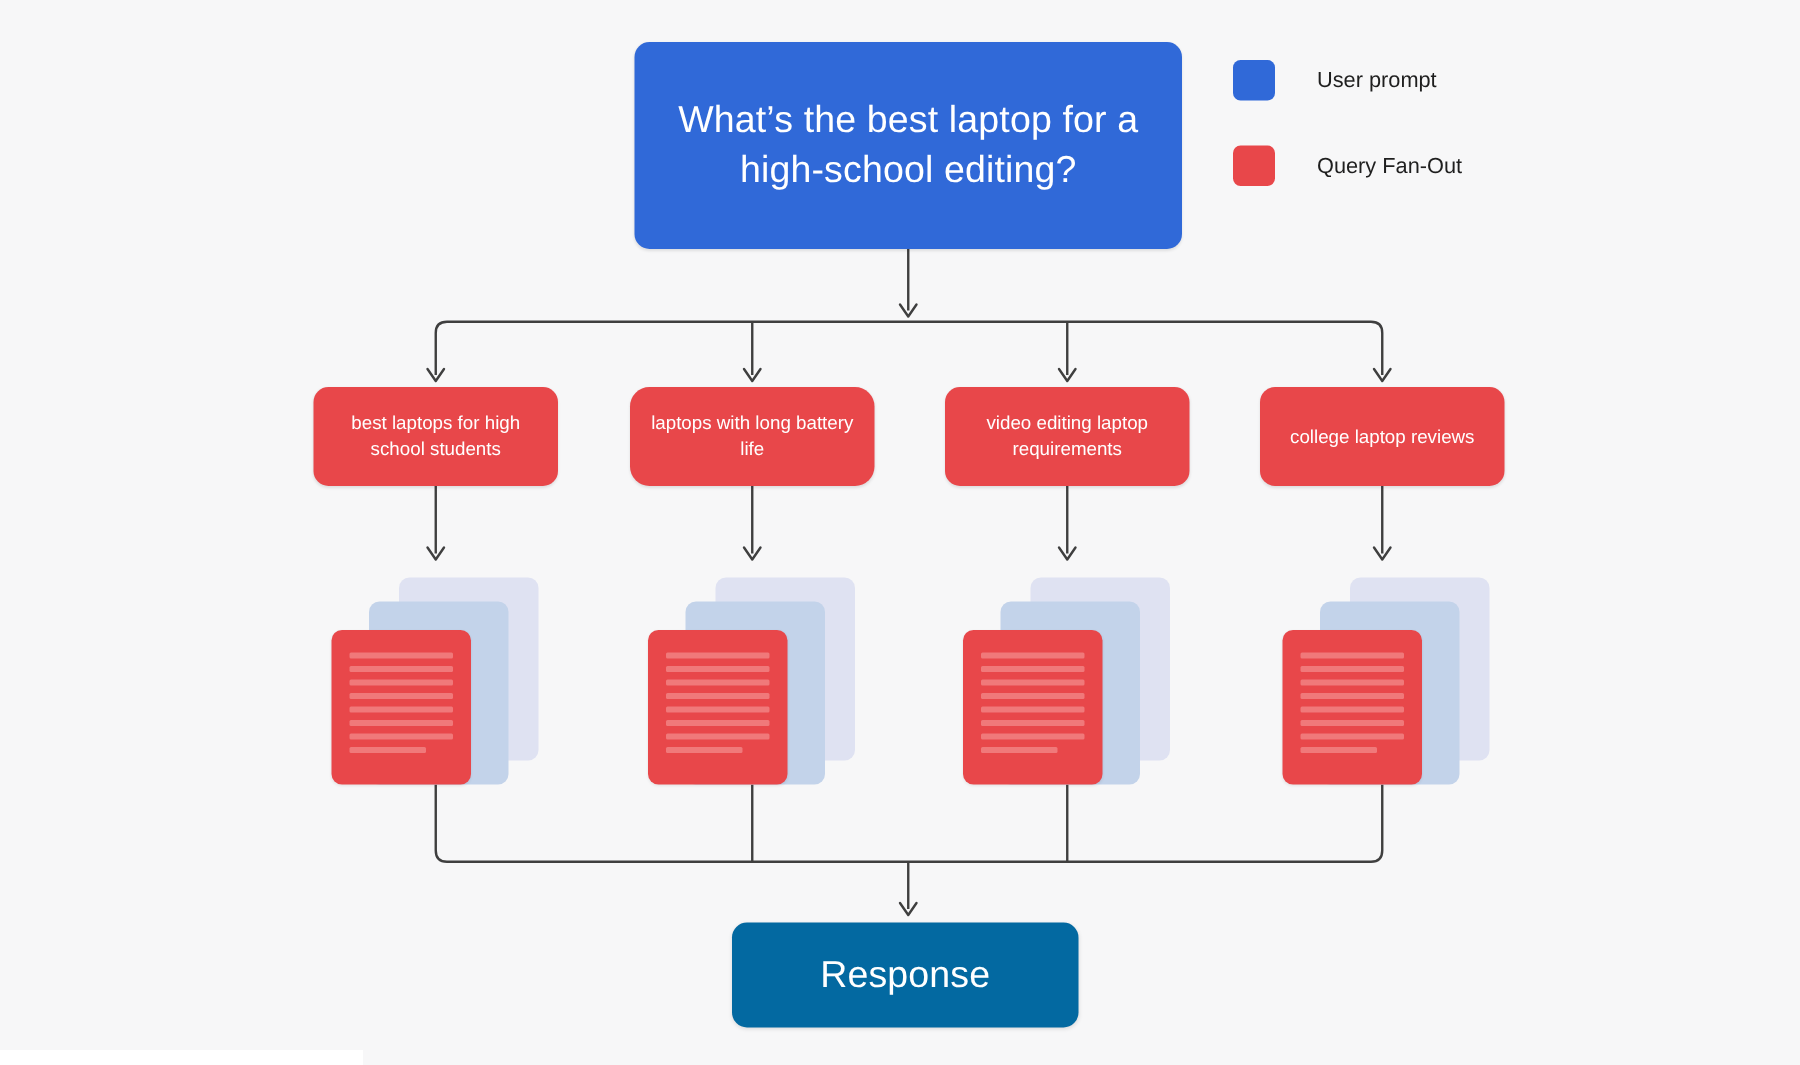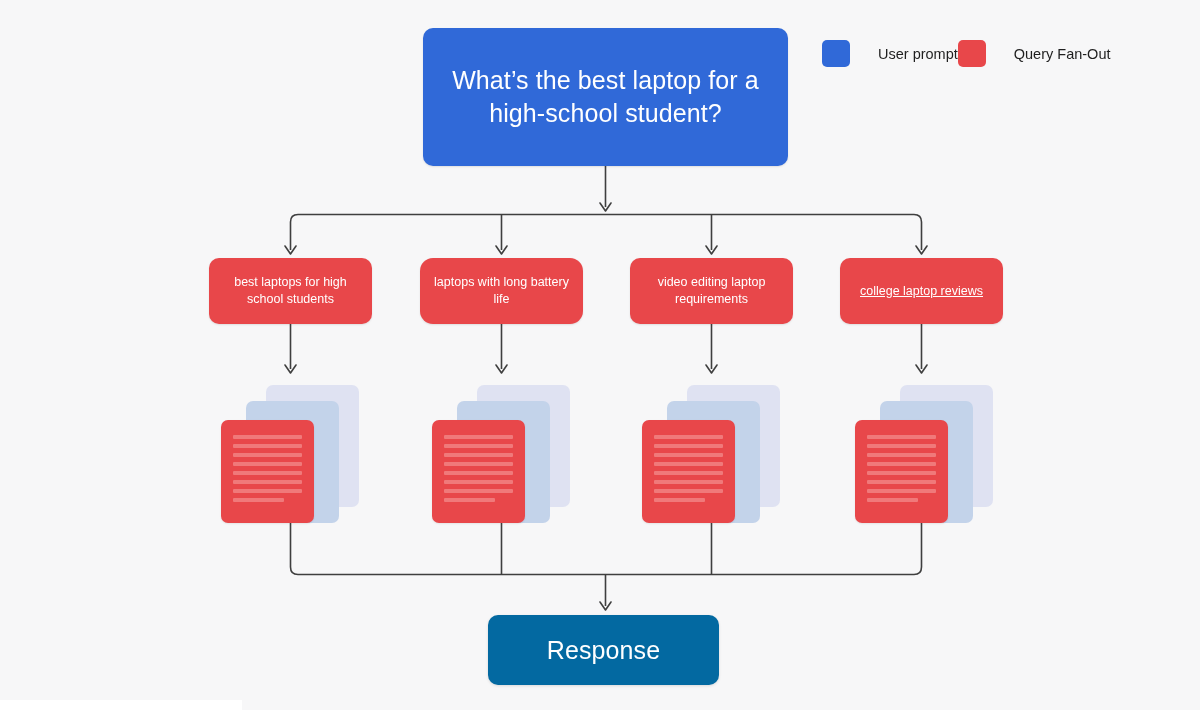--- a/index.html
+++ b/index.html
@@ -155,22 +155,22 @@
     background: #f0797a;
   }
   .doc-line.short { width: 74%; }
 
   
   #legend {
     position: absolute;
     left: 822px;
     top: 40px;
     display: flex;
-    flex-direction: row;
-    gap: 0;
+    flex-direction: column;
+    gap: 30px;
   }
   .legend-row {
     display: flex;
     align-items: center;
   }
   .legend-swatch {
     width: 28px;
     height: 27px;
     border-radius: 5px;
     flex: none;
@@ -215,33 +215,33 @@
     <path class="wire" d="M290.5,523 L290.5,567 Q290.5,574.5 298,574.5
              L914,574.5 Q921.5,574.5 921.5,567 L921.5,523"></path>
     <path class="wire" d="M501.5,523 L501.5,574.5"></path>
     <path class="wire" d="M711.5,523 L711.5,574.5"></path>
 
     <path class="wire" d="M605.5,574.5 L605.5,606"></path>
     <path class="arrowhead" d="M600,602 L605.5,610 L611,602"></path>
   </svg>
 
   <div class="node" id="prompt-node">
-    <span>What’s the best laptop for a high-school student?</span>
+    <span>What’s the best laptop for a high-school editing?</span>
   </div>
 
   <div class="node query-node" style="left:209px;">
     <span>best laptops for high school students</span>
   </div>
   <div class="node query-node" style="left:420px;border-radius:13px;">
     <span>laptops with long battery life</span>
   </div>
   <div class="node query-node" style="left:630px;">
     <span>video editing laptop requirements</span>
   </div>
-  <div class="node query-node" style="left:840px;text-decoration:underline;">
+  <div class="node query-node" style="left:840px;">
     <span>college laptop reviews</span>
   </div>
 
   <div class="doc-stack" style="left:221px;">
     <div class="sheet sheet-back"></div>
     <div class="sheet sheet-mid"></div>
     <div class="sheet sheet-front">
       <div class="doc-lines">
         <div class="doc-line"></div>
         <div class="doc-line"></div>

